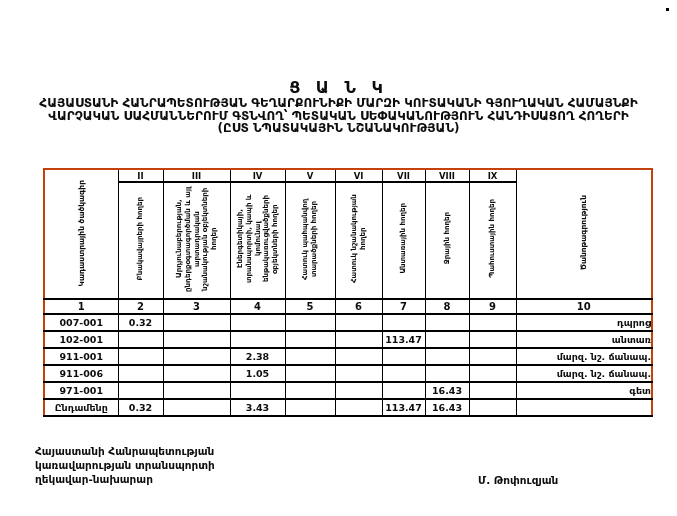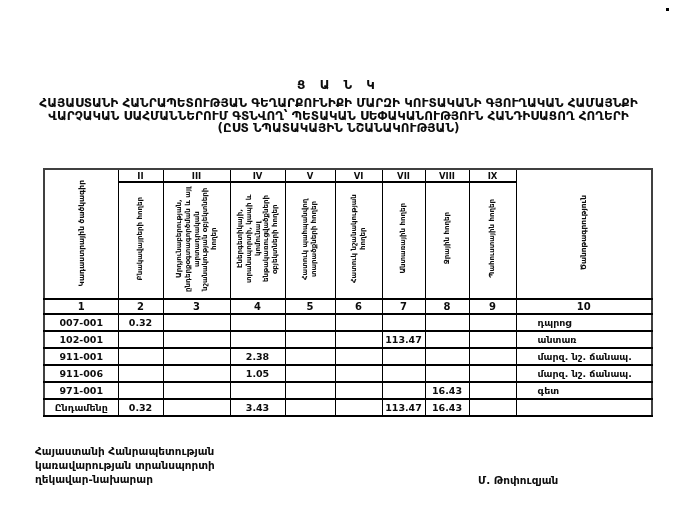--- a/index.html
+++ b/index.html
@@ -7,50 +7,50 @@
     position:relative; width:677px; height:516px; background:#ffffff;
     font-family:"DejaVu Sans", sans-serif; color:#0d0d0d; font-weight:bold;
     overflow:hidden; margin:0 auto;
   }
   .appendix {
     position:absolute; top:11px; left:355px; width:230px;
     text-align:center; font-size:10.5px; line-height:14px;
   }
   .doc-title {
     position:absolute; top:78px; left:0; width:100%;
-    text-align:center; font-size:12px; letter-spacing:5px;
+    text-align:center; font-size:16px; letter-spacing:5px;
   }
   .subtitle {
     position:absolute; top:97px; left:25px; width:627px;
     text-align:center; font-size:12px; line-height:12.5px;
   }
   table.land-table {
     position:absolute; top:168px; left:43px;
     border-collapse:collapse; table-layout:fixed;
-    border:2px solid #404040;
+    border:2px solid #c2410c;
   }
   .land-table td {
     border:1px solid #000; padding:0; text-align:center;
     vertical-align:middle; overflow:hidden; font-weight:bold;
   }
   tr.roman-row { height:13px; }
   tr.roman-row td { font-size:8.5px; border-bottom-width:2px; }
   tr.vhead-row { height:117px; }
   tr.vhead-row td { border-top-width:0; }
   tr.num-row { height:15px; }
   tr.num-row td { font-size:10px; border-top-width:2px; border-bottom-width:2px; }
   tr.data-row { height:17px; }
   tr.data-row td { font-size:9.5px; border-bottom-width:2px; }
   td.vcell { vertical-align:middle; }
   .vtext {
     display:inline-block; writing-mode:vertical-rl; transform:rotate(180deg);
     font-size:7px; line-height:1.25; max-height:110px; font-weight:bold;
   }
   .vtext.single { font-size:7.5px; max-height:126px; }
-  td.note-cell { text-align:left; padding-left:21px; font-size:9px; }
+  td.note-cell { text-align:right; padding-left:21px; font-size:9px; }
   .footer-left {
     position:absolute; top:444px; left:35px;
     font-size:10.5px; line-height:14px;
   }
   .signature { position:absolute; top:474px; left:478px; font-size:10.5px; }
   .speck { position:absolute; background:#000; }
 </style>
 </head>
 <body>
 

